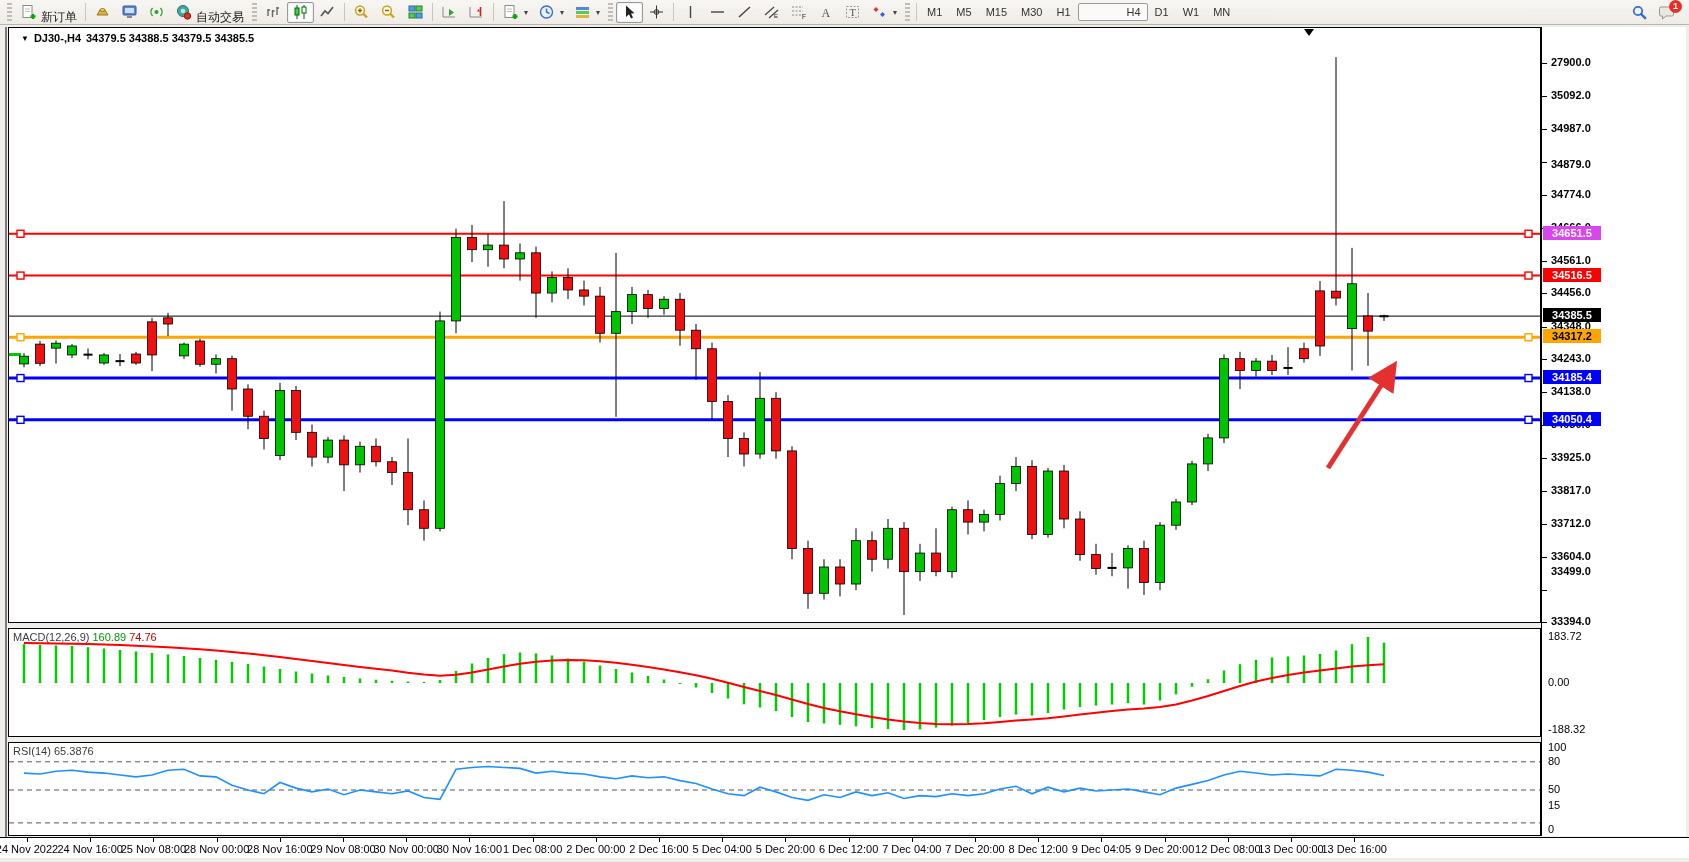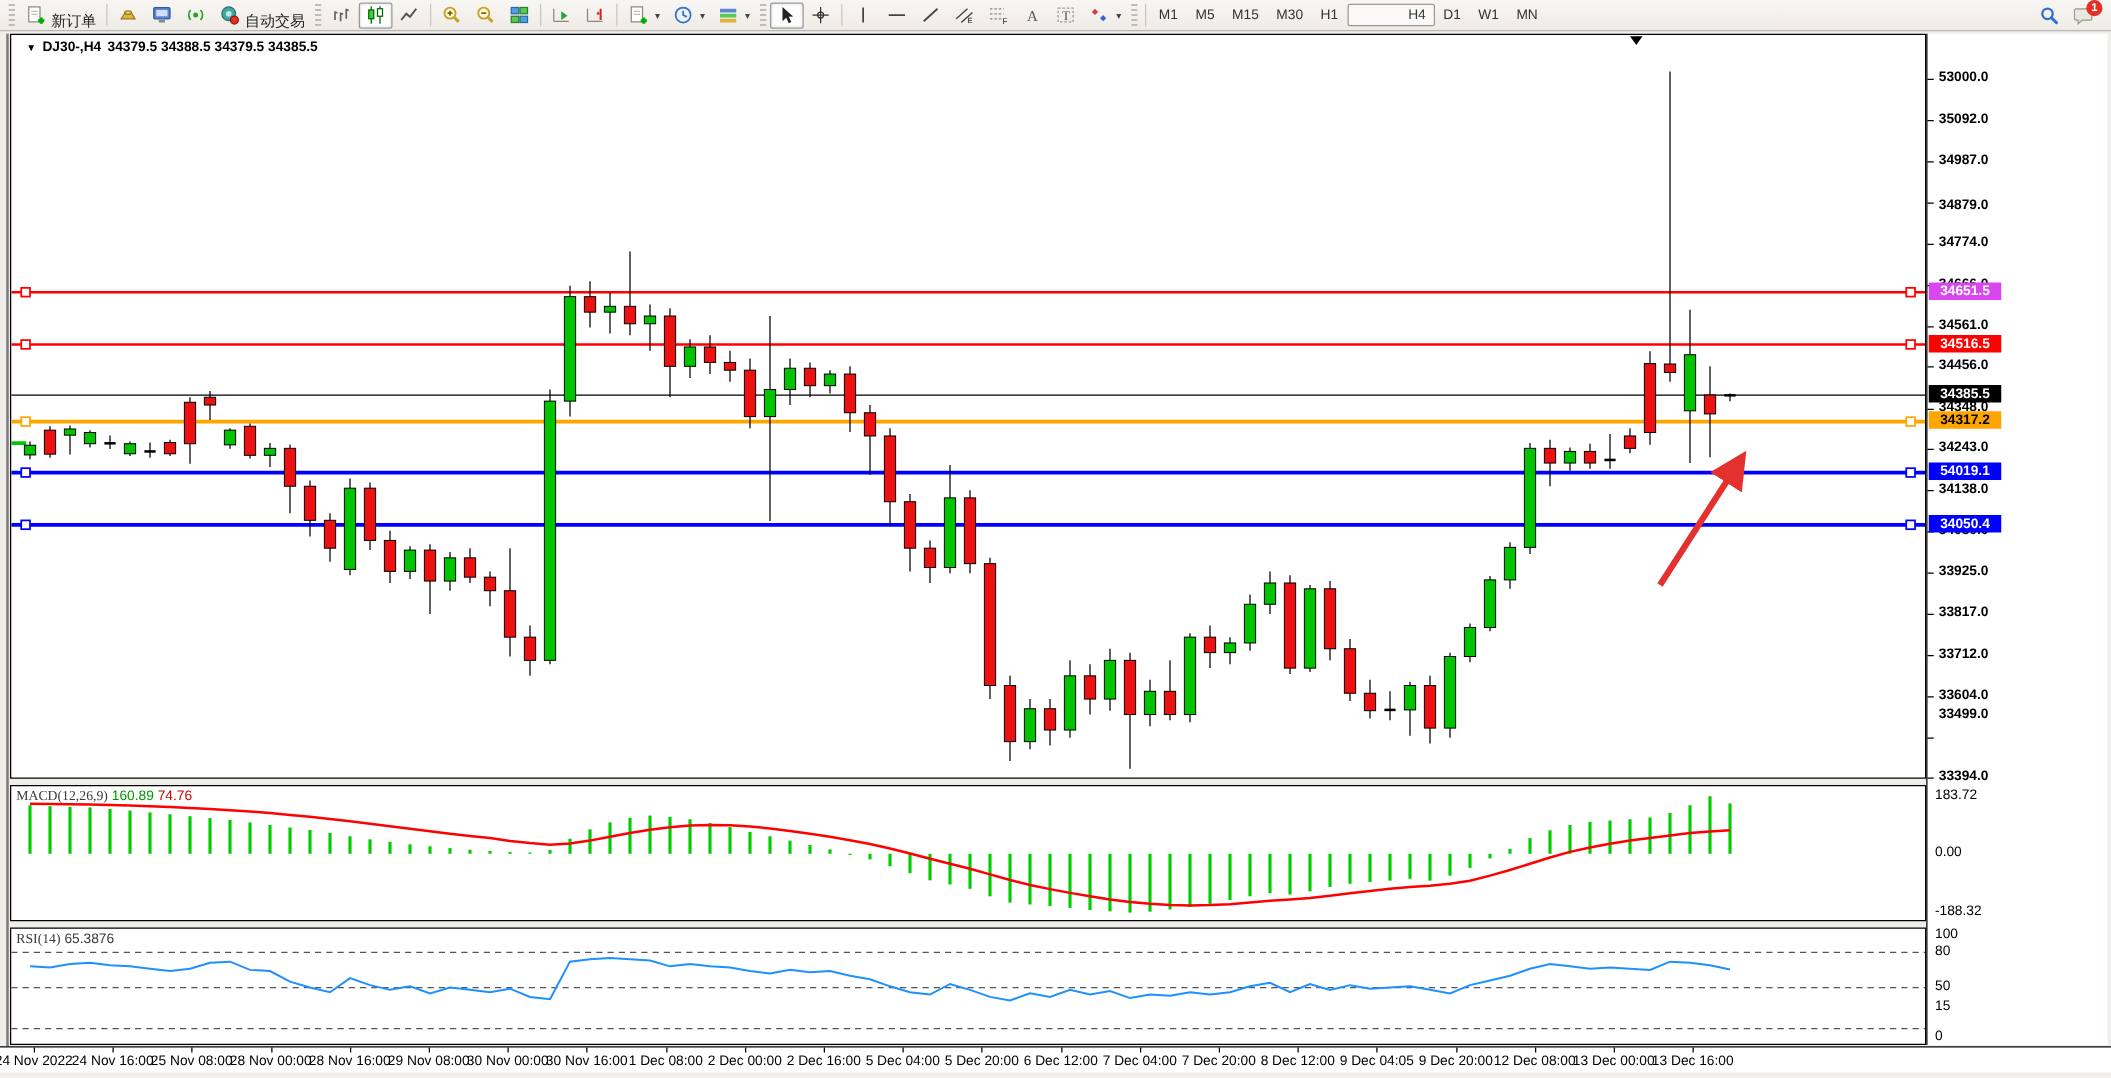--- a/index.html
+++ b/index.html
@@ -38,21 +38,21 @@
   #rsi-pane  { top:742px; height:94px; }
   .pane svg { position:absolute; left:0; top:0; }
 
   #symbol-line { position:absolute; left:12px; top:4px; font-size:11px; font-weight:600;
     color:#000; display:flex; align-items:center; gap:5px; }
   #oct-caret { font-size:8px; color:#000; }
   #shift-marker { position:absolute; left:1295px; top:1px; width:0; height:0;
     border-left:5px solid transparent; border-right:5px solid transparent; border-top:7px solid #000; }
 
   .ind-label { position:absolute; left:4px; top:2px; font-size:11px; color:#3a3a3a; white-space:nowrap; }
-  .ind-label b { font-weight:normal;font-family:Liberation Serif, serif; }
+  .ind-label b { font-weight:normal; }
   .v-green { color:#009900; } .v-red { color:#cc0000; }
 
   
   #price-axis { position:absolute; left:1541px; top:27px; width:145px; height:809px;
     background:#fff; border-left:1px solid #000; }
   .p-tick { position:absolute; left:0; width:5px; height:1px; background:#000; }
   .p-lab { position:absolute; left:9px; font-size:11px; font-weight:700; color:#000; }
   .i-lab { position:absolute; left:6px; font-size:11px; color:#000; }
   .tag { position:absolute; left:1px; width:58px; height:14px; font-size:11px; font-weight:700;
     text-align:center; line-height:14px; }
@@ -645,21 +645,21 @@
         <polyline fill="none" stroke="#1e90ff" stroke-width="1.6" points="15,30.08000000000004 31,31.019999999999982 47,28.200000000000045 63,27.25999999999999 79,29.139999999999986 95,30.08000000000004 111,31.960000000000036 127,33.84000000000003 143,31.960000000000036 159,27.25999999999999 175,26.32000000000005 191,32.89999999999998 207,33.84000000000003 223,42.299999999999955 239,47 255,50.75999999999999 271,39.48000000000002 287,45.120000000000005 303,48.879999999999995 319,46.059999999999945 335,51.700000000000045 351,47 367,48.879999999999995 383,50.75999999999999 399,47.940000000000055 415,54.51999999999998 431,56.39999999999998 447,26.32000000000005 463,24.440000000000055 479,23.5 495,24.440000000000055 511,25.379999999999995 527,30.08000000000004 543,28.200000000000045 559,30.08000000000004 575,31.019999999999982 591,33.84000000000003 607,35.72000000000003 623,32.89999999999998 639,34.77999999999997 655,33.84000000000003 671,37.60000000000002 687,40.41999999999996 703,46.059999999999945 719,50.75999999999999 735,52.639999999999986 751,44.17999999999995 767,48.879999999999995 783,54.51999999999998 799,57.34000000000003 815,51.700000000000045 831,54.51999999999998 847,48.879999999999995 863,52.639999999999986 879,49.82000000000005 895,55.460000000000036 911,52.639999999999986 927,53.58000000000004 943,50.75999999999999 959,52.639999999999986 975,50.75999999999999 991,46.059999999999945 1007,43.24000000000001 1023,50.75999999999999 1039,44.17999999999995 1055,48.879999999999995 1071,45.120000000000005 1087,47.940000000000055 1103,47 1119,46.059999999999945 1135,48.879999999999995 1151,51.700000000000045 1167,45.120000000000005 1183,41.360000000000014 1199,37.60000000000002 1215,31.960000000000036 1231,28.200000000000045 1247,30.08000000000004 1263,31.960000000000036 1279,31.019999999999982 1295,31.960000000000036 1311,32.89999999999998 1327,26.32000000000005 1343,27.25999999999999 1359,29.139999999999986 1375,32.53340000000003"></polyline>
       </svg>
     <div class="ind-label">
       <b>RSI(14)</b>
       <span>65.3876</span>
     </div>
   </div>
 
   <div id="price-axis">
       <div class="p-tick" style="top:36px"></div>
-      <div class="p-lab" style="top:29px">53000.0</div>
+      <div class="p-lab" style="top:29px">27900.0</div>
       <div class="p-tick" style="top:69.42928777045222px"></div>
       <div class="p-lab" style="top:62.42928777045222px">35092.0</div>
       <div class="p-tick" style="top:101.92998421394742px"></div>
       <div class="p-lab" style="top:94.92998421394742px">34987.0</div>
       <div class="p-tick" style="top:135.35927198439964px"></div>
       <div class="p-lab" style="top:131px">34879.0</div>
       <div class="p-tick" style="top:167.85996842789487px"></div>
       <div class="p-lab" style="top:160.85996842789487px">34774.0</div>
       <div class="p-tick" style="top:201.2892561983471px"></div>
       <div class="p-lab" style="top:194.2892561983471px">34666.0</div>
@@ -684,21 +684,21 @@
       <div class="p-tick" style="top:530.0105859411274px"></div>
       <div class="p-lab" style="top:523.0105859411274px">33604.0</div>
       <div class="p-tick" style="top:562.5112823846225px"></div>
       <div class="p-lab" style="top:538px">33499.0</div>
       <div class="p-tick" style="top:595.0119788281178px"></div>
       <div class="p-lab" style="top:588.0119788281178px">33394.0</div>
       <div class="tag" style="top:198.77744761197263px;background:#d946ef;color:#ffffff">34651.5</div>
       <div class="tag" style="top:240.56405732503788px;background:#ff0000;color:#ffffff">34516.5</div>
       <div class="tag" style="top:281.11254526882715px;background:#000000;color:#ffffff">34385.5</div>
       <div class="tag" style="top:302.2534744792159px;background:#ffa500;color:#000000">34317.2</div>
-      <div class="tag" style="top:343.04958677685903px;background:#0000ff;color:#ffffff">54019.1</div>
+      <div class="tag" style="top:343.04958677685903px;background:#0000ff;color:#ffffff">34185.4</div>
       <div class="tag" style="top:384.8361964899243px;background:#0000ff;color:#ffffff">34050.4</div>
       <div class="i-lab" style="top:602.9965119999999px">183.72</div>
       <div class="i-lab" style="top:649px">0.00</div>
       <div class="i-lab" style="top:696.155328px">-188.32</div>
       <div class="i-lab" style="top:714px">100</div>
       <div class="i-lab" style="top:727.8px">80</div>
       <div class="i-lab" style="top:756px">50</div>
       <div class="i-lab" style="top:772px">15</div>
       <div class="i-lab" style="top:796px">0</div>
     </div>

